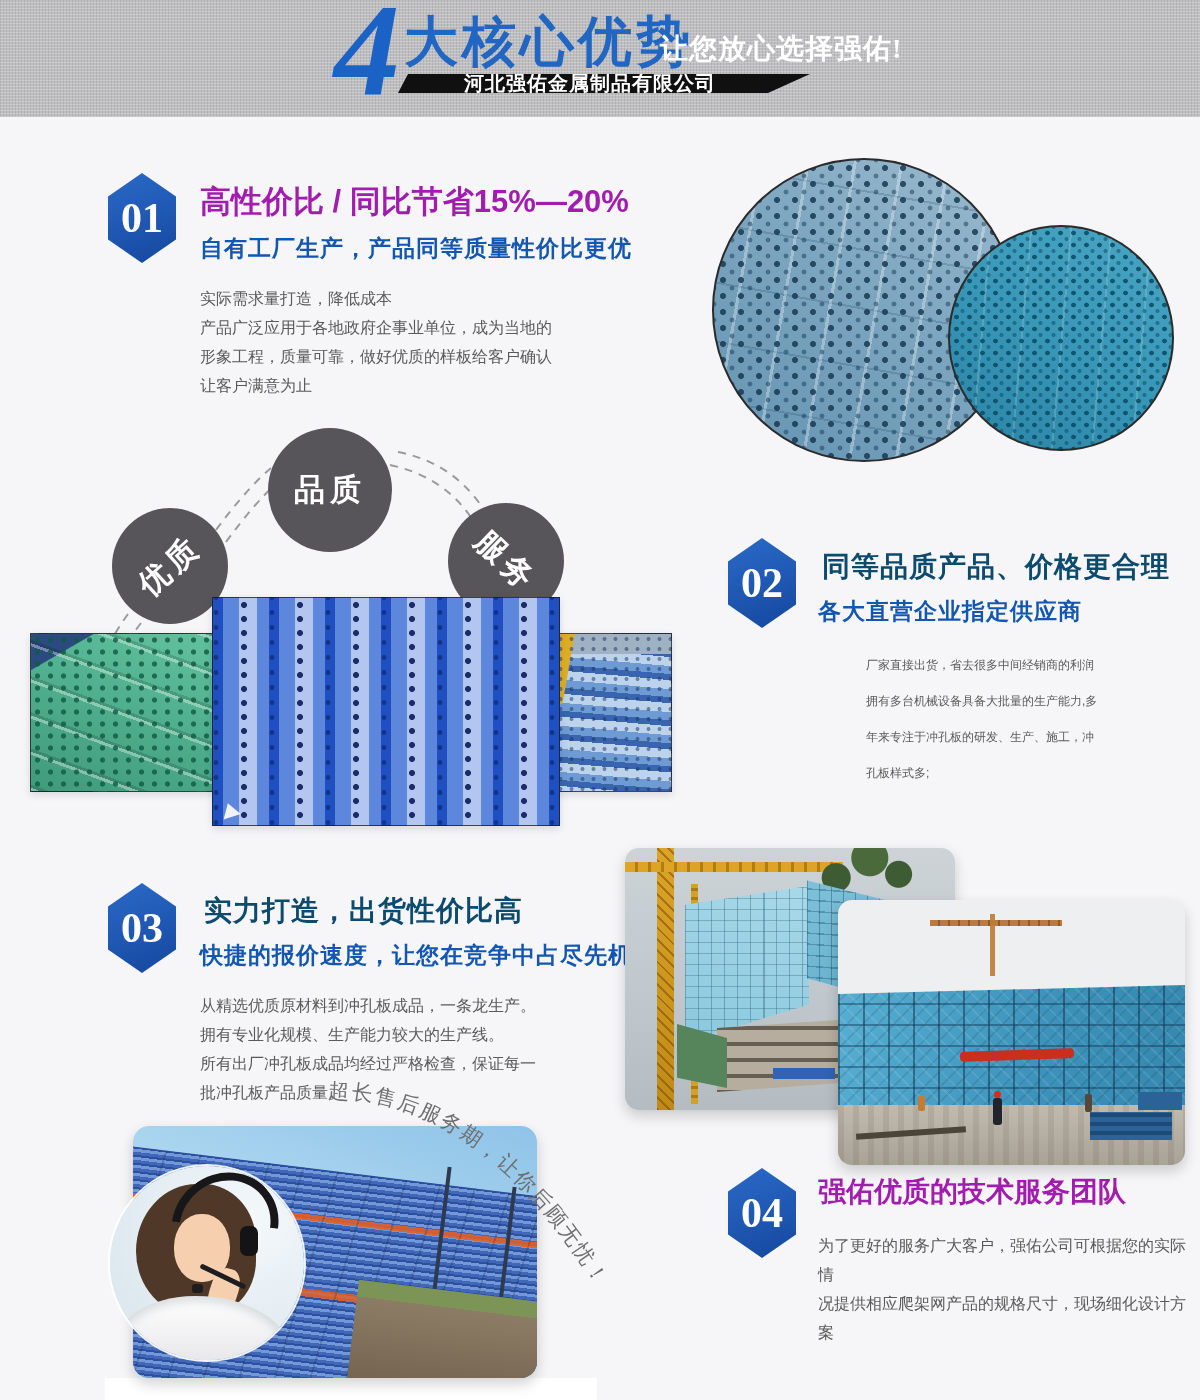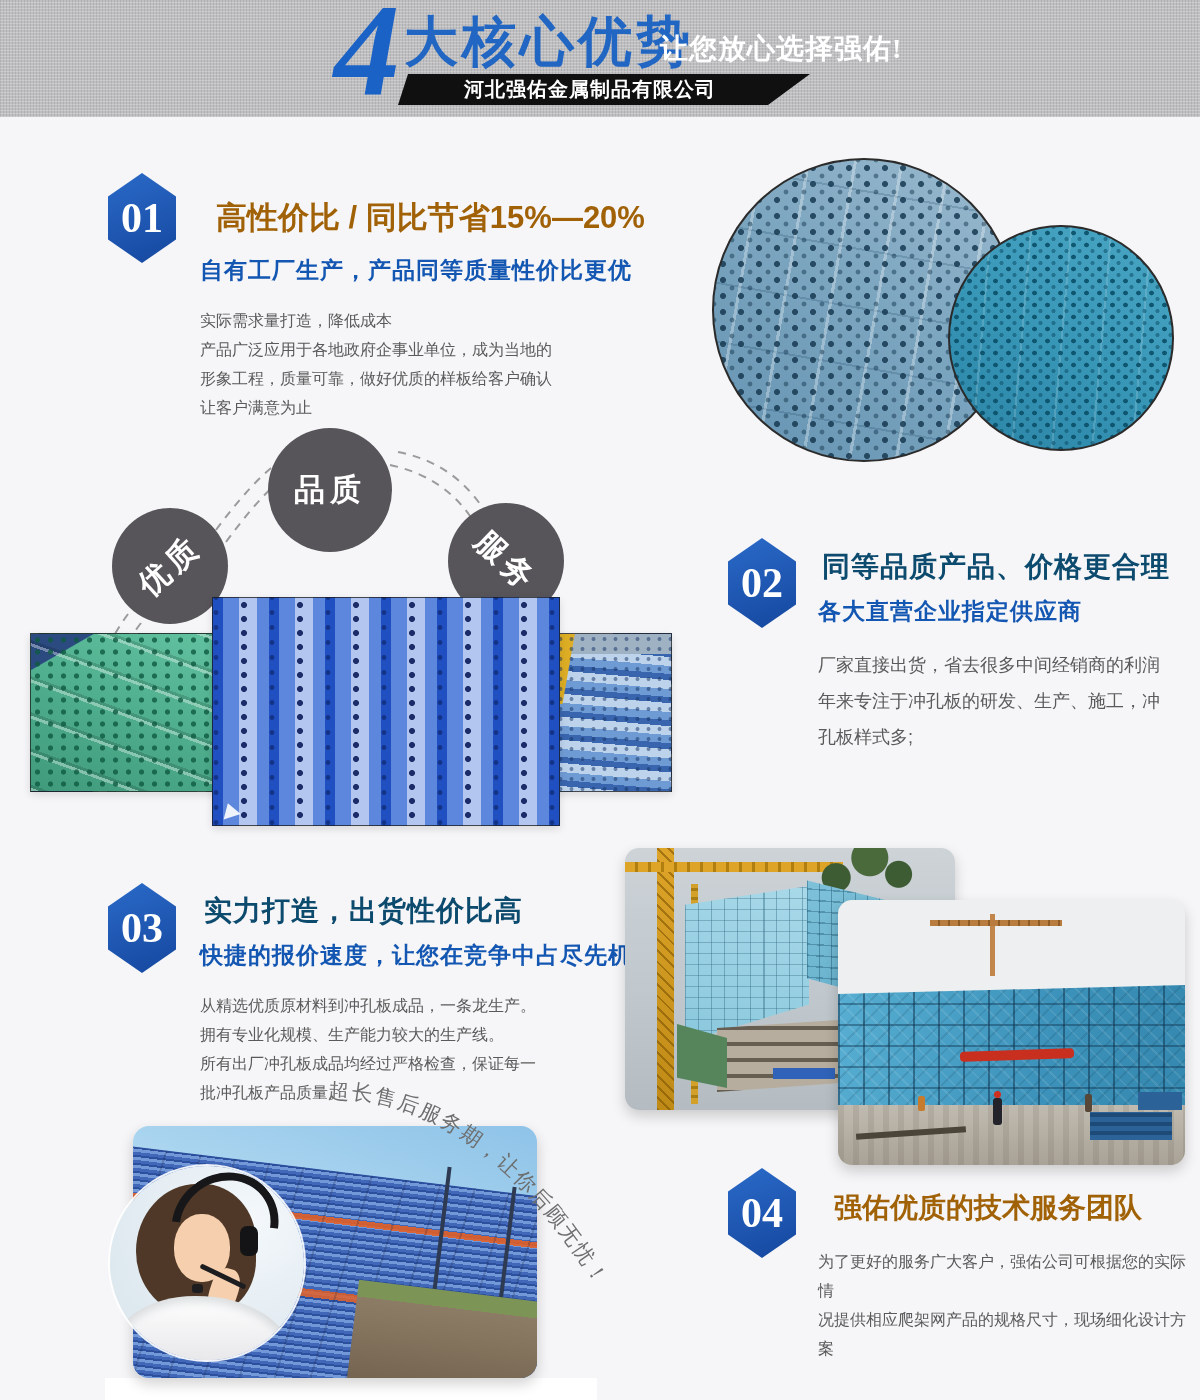--- a/index.html
+++ b/index.html
@@ -25,21 +25,21 @@
     position:absolute;left:404px;top:6px;
     font:900 54px "Liberation Serif","DejaVu Serif",serif;
     color:#2066c2;letter-spacing:4px;
   }
   .header-tagline{
     position:absolute;left:660px;top:30px;
     font:bold 28px "Liberation Serif","DejaVu Serif",serif;
     color:#ffffff;letter-spacing:1px;
   }
   .company-bar{
-    position:absolute;left:398px;top:74px;width:412px;height:31px;
+    position:absolute;left:398px;top:74px;width:412px;height:19px;
     background:#101010;
     clip-path:polygon(10px 0, 100% 0, calc(100% - 42px) 100%, 0 100%);
     display:flex;align-items:center;justify-content:center;
   }
   .company-bar span{
     font:bold 20px "Liberation Sans",sans-serif;color:#fff;
     letter-spacing:1px;transform:translateX(-14px);
   }
   
   .hex{
@@ -48,28 +48,28 @@
     clip-path:polygon(50% 0,100% 26%,100% 74%,50% 100%,0 74%,0 26%);
     display:flex;align-items:center;justify-content:center;
     color:#fff;font:bold 42px "Liberation Serif","DejaVu Serif",serif;
   }
   .hex1{left:108px;top:173px;}
   .hex2{left:728px;top:538px;}
   .hex3{left:108px;top:883px;}
   .hex4{left:728px;top:1168px;}
   
   .adv{position:absolute;}
-  .adv .t-sans{font:bold 31px "Liberation Sans",sans-serif;color:#a16207;margin:16px;}
+  .adv .t-sans{font:bold 31px "Liberation Sans",sans-serif;color:#a21caf;margin:0;}
   .adv .t-serif{font:bold 28px "Liberation Serif","DejaVu Serif",serif;color:#0c4a6e;margin:4px;letter-spacing:1px;}
   .adv .sub{font:bold 23px "Liberation Serif","DejaVu Serif",serif;color:#1357b2;margin:10px 0 0 0;letter-spacing:1px;}
   .adv .body{margin-top:20px;}
   .adv .body p{margin:0;font:16px "Liberation Sans",sans-serif;color:#5a5a5a;line-height:29px;}
   .s1{left:200px;top:181px;}
   .s2{left:818px;top:544px;}
-  .s2 .body p{font-size:18px;line-height:36px;}
+  .s2 .body p{font-size:12px;line-height:36px;margin-left:48px;}
   .s3{left:200px;top:888px;}
   .s4{left:818px;top:1173px;}
   .s4 .t-sans{font-size:28px;}
   
   .circle-photo{position:absolute;border-radius:50%;border:2px solid #2b2b2b;}
   .circle-large{
     left:712px;top:158px;width:300px;height:300px;z-index:1;
     background-image:
       radial-gradient(circle, rgba(23,58,82,.85) 2.6px, transparent 3.4px),
       radial-gradient(circle, rgba(23,58,82,.5) 2px, transparent 2.8px),
@@ -291,20 +291,21 @@
   </div>
 
   <div class="hex hex2">
     <span>02</span>
   </div>
   <div class="adv s2">
     <h2 class="t-serif">同等品质产品、价格更合理</h2>
     <h3 class="sub">各大直营企业指定供应商</h3>
     <div class="body">
       <p>厂家直接出货，省去很多中间经销商的利润</p>
+      <p>拥有多台机械设备具备大批量的生产能力,多</p>
       <p>年来专注于冲孔板的研发、生产、施工，冲</p>
       <p>孔板样式多;</p>
     </div>
   </div>
 
   <div class="hex hex3">
     <span>03</span>
   </div>
   <div class="adv s3">
     <h2 class="t-serif">实力打造，出货性价比高</h2>

